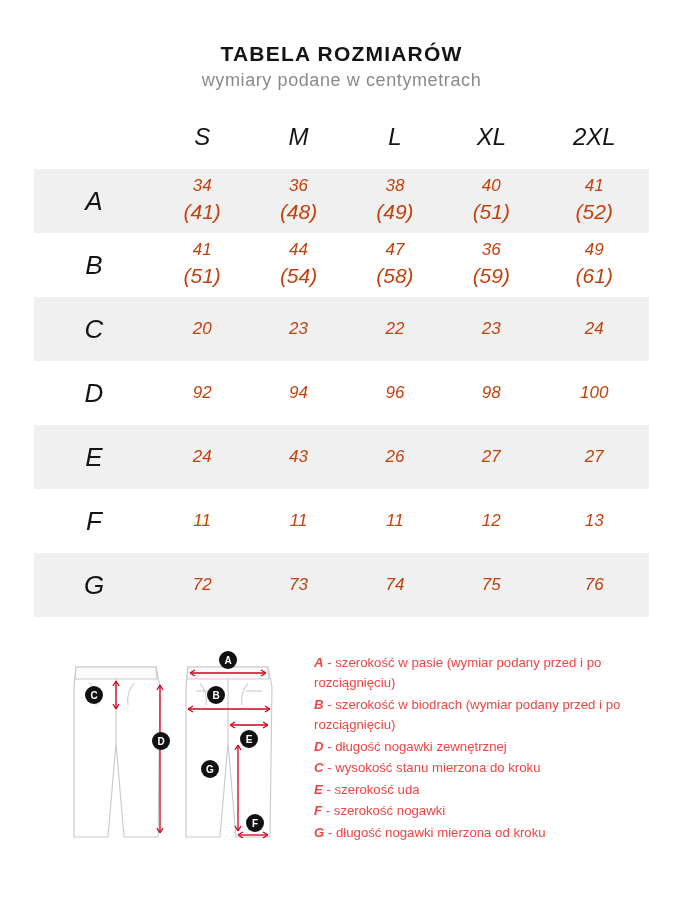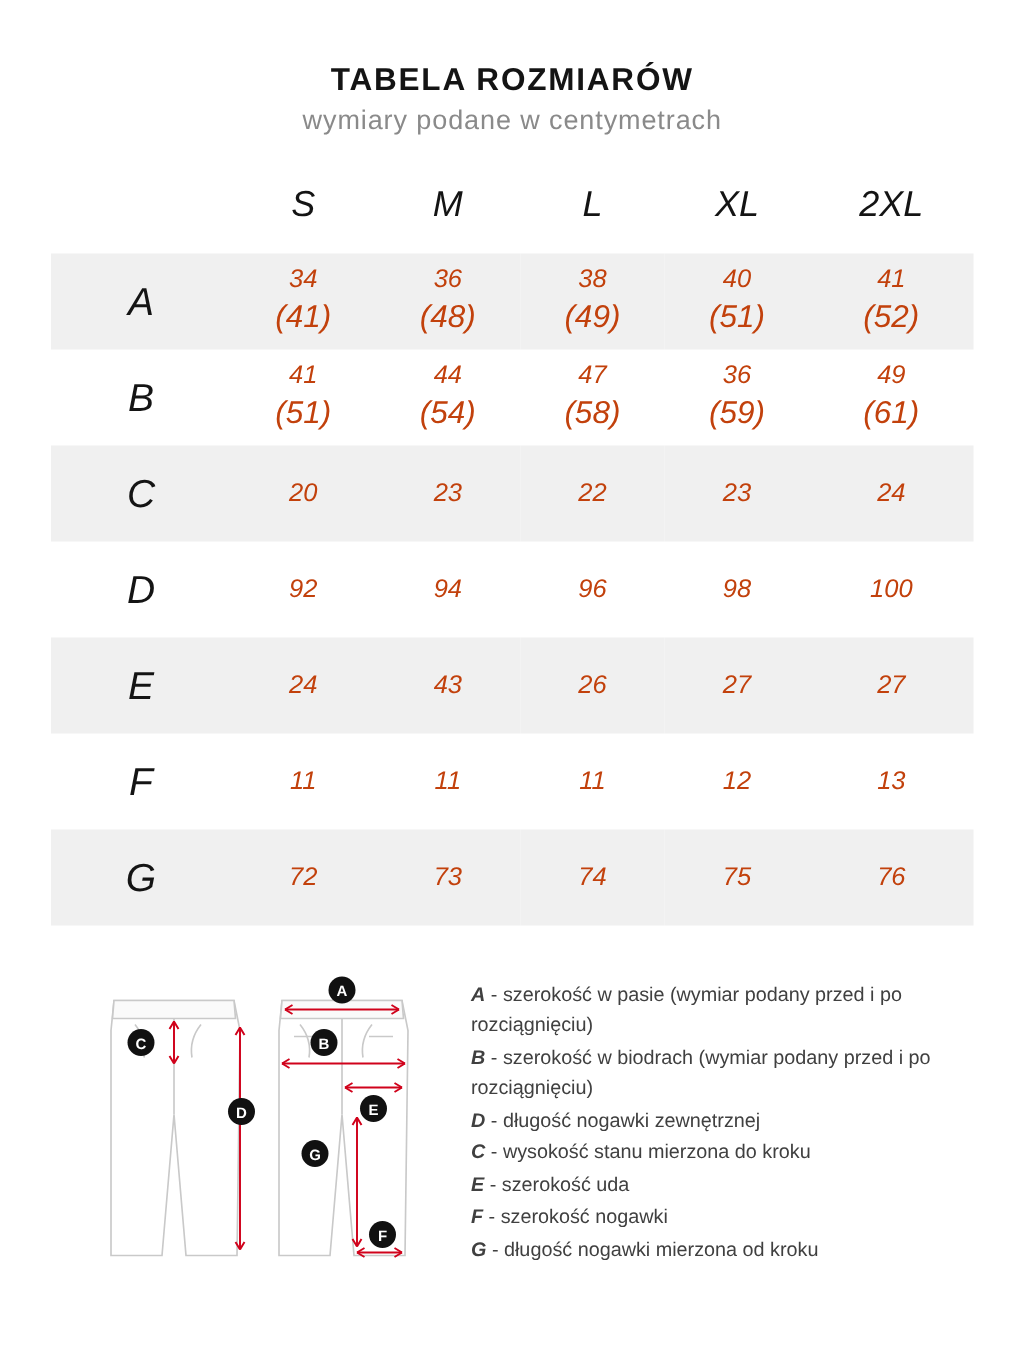--- a/index.html
+++ b/index.html
@@ -92,21 +92,21 @@
   .diagram {
     width: 240px;
     flex: 0 0 240px;
     position: relative;
   }
   .legend {
     flex: 1;
     padding-top: 6px;
     font-size: 13.2px;
     line-height: 1.55;
-    color: #404040;
+    color: #ef4444;
   }
   .legend .item { margin-bottom: 1px; }
   .legend .key {
     font-weight: bold;
     font-style: italic;
   }
   svg { display: block; }
 </style>
 </head>
 <body>

